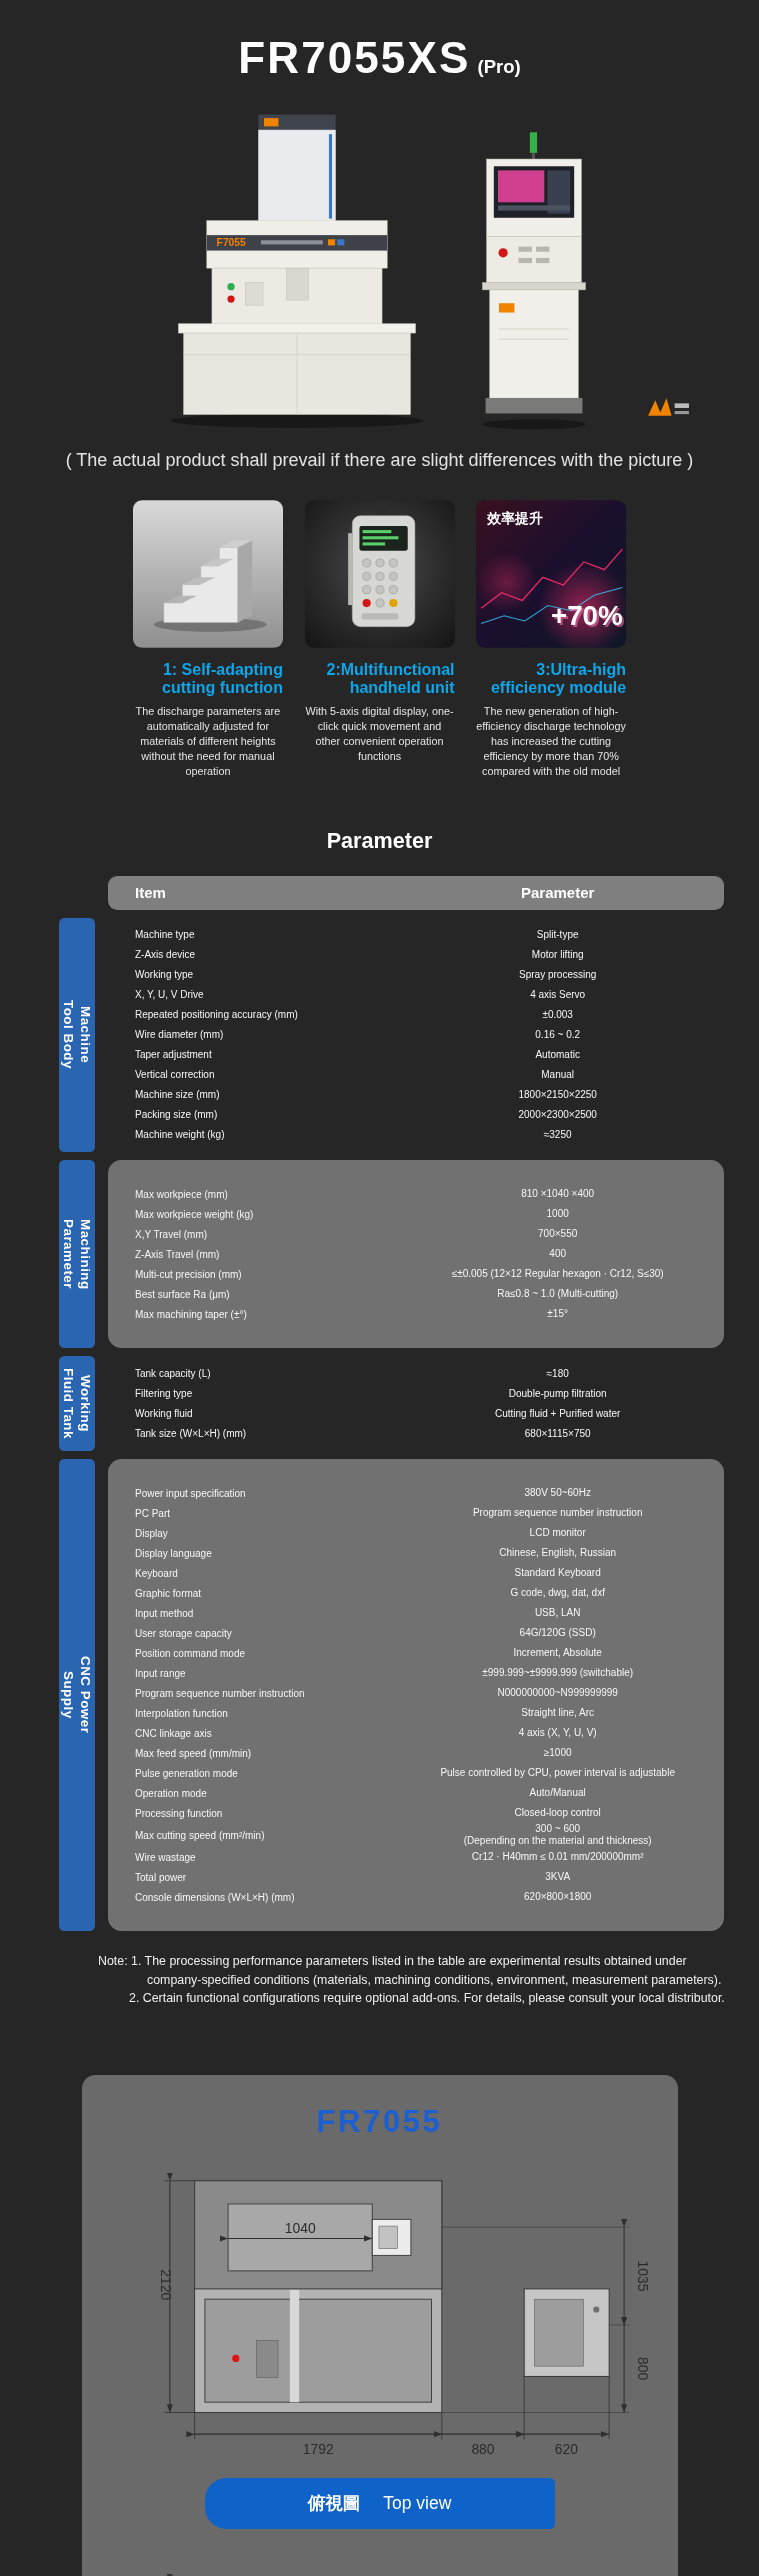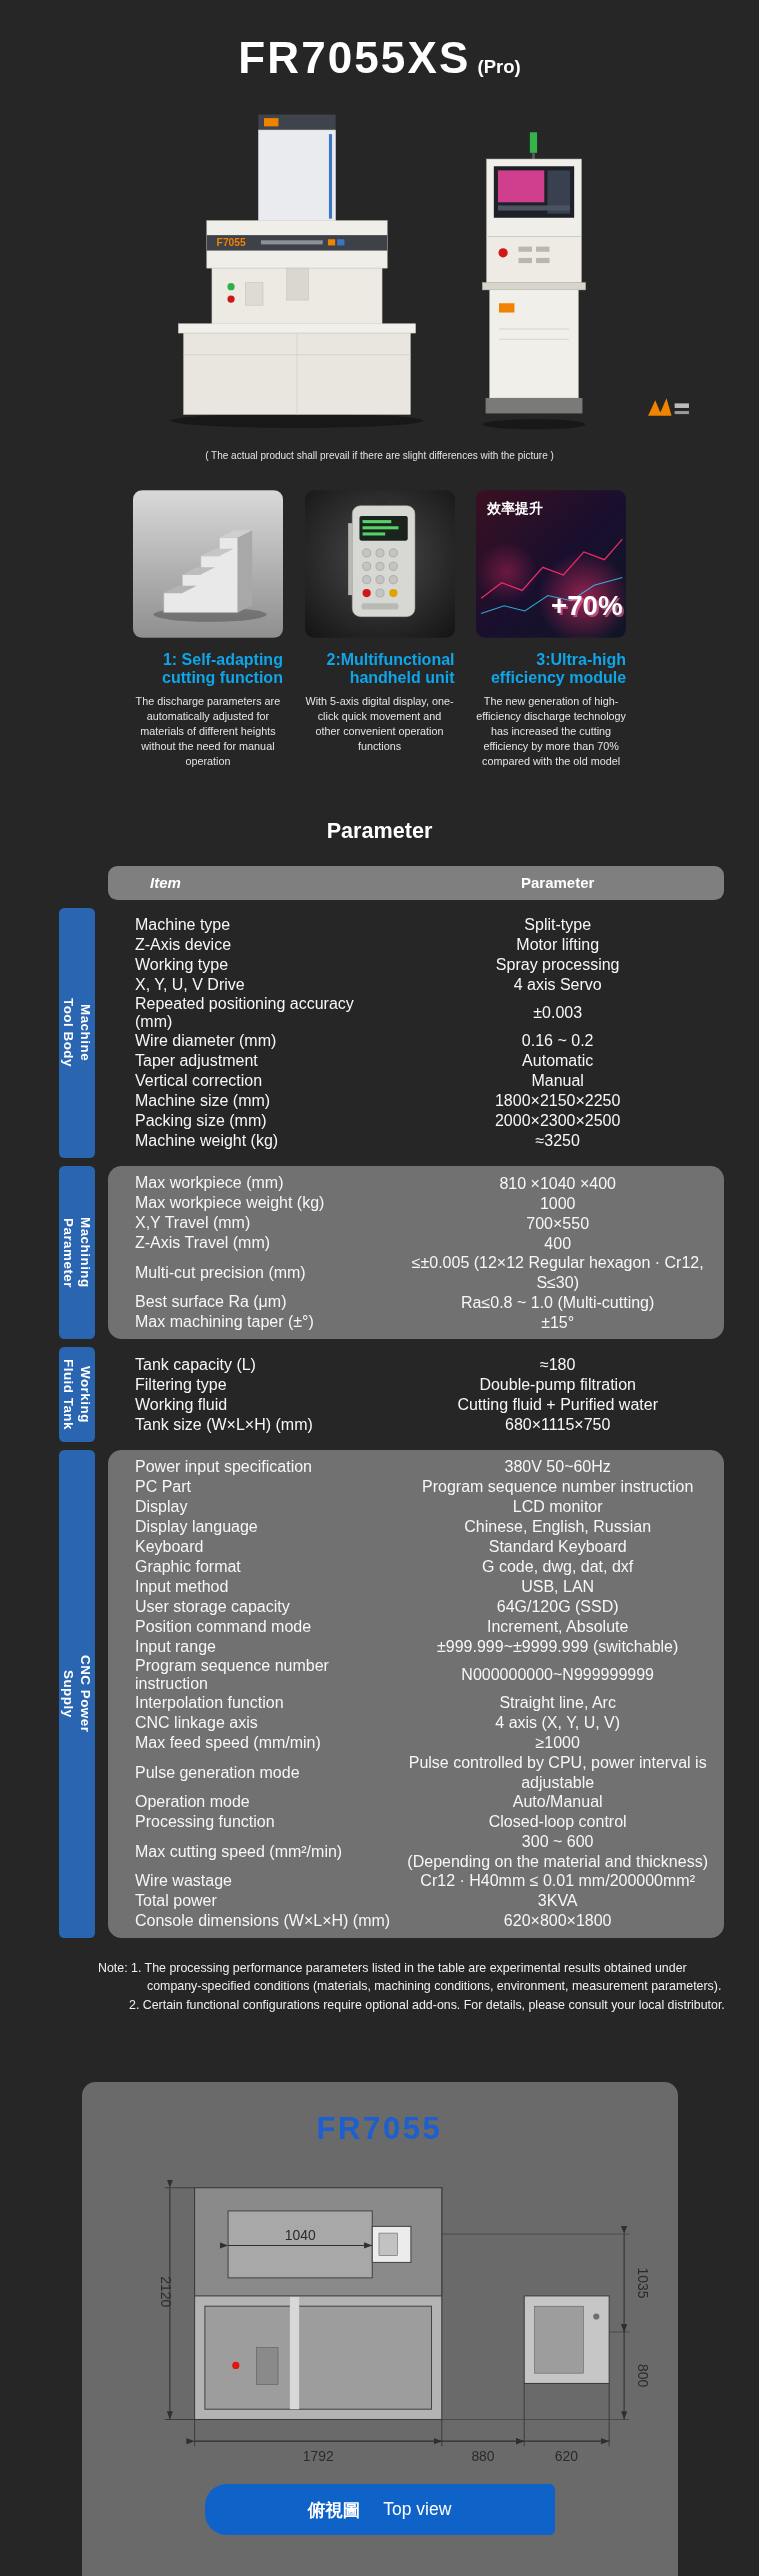--- a/index.html
+++ b/index.html
@@ -9,46 +9,46 @@
     font-family:"Liberation Sans","DejaVu Sans",sans-serif;
     overflow:hidden;box-sizing:border-box;padding-top:33px;
   }
   
   .title-wrap{text-align:center;margin-bottom:14.4px;}
   .title-main{font-size:44px;font-weight:bold;letter-spacing:2.1px;color:#ffffff;}
   .title-pro{font-size:18.5px;font-weight:bold;color:#ffffff;margin-left:7.2px;}
   
   .hero{position:relative;height:335px;display:flex;justify-content:center;align-items:flex-end;gap:41px;}
   .brand-logo{position:absolute;right:67px;bottom:9.3px;}
-  .caption{margin:17.5px 0 0;text-align:center;font-size:10px;color:#e3e3e3;}
+  .caption{margin:17.5px 0 0;text-align:center;font-size:18px;color:#e3e3e3;}
   
   .features{display:flex;justify-content:center;gap:21.6px;margin-top:29px;}
   .card{width:150px;}
   .card svg{display:block;border-radius:9.3px;}
   .card-title{margin-top:13.4px;font-size:16px;font-weight:bold;color:#0ea5e9;text-align:right;}
   .card-body{margin-top:7.2px;font-size:10.8px;line-height:1.38;color:#e4e4e4;text-align:center;}
   
   .param-heading{margin:49px 0 21.6px;text-align:center;font-size:21.6px;font-weight:bold;color:#ffffff;}
   .table-wrap{width:670px;margin:0 auto 0 59px;}
   .thead{
     margin-left:49px;width:616px;height:34px;background:#7f7f7f;border-radius:9.3px;
     display:flex;align-items:center;font-size:15px;font-weight:bold;color:#ffffff;box-sizing:border-box;
   }
-  .thead .col-item{flex:0 0 46%;padding-left:42px;box-sizing:border-box;font-style:italic;}
+  .thead .col-item{flex:0 0 46%;padding-left:27px;box-sizing:border-box;}
   .thead .col-val{flex:1;text-align:center;}
   .tsection{display:flex;align-items:stretch;margin-top:8.2px;}
   .side-bar{
     flex:0 0 36px;background:#2a65b2;border-radius:5.2px;margin-right:13px;
     display:flex;align-items:center;justify-content:center;
     writing-mode:vertical-rl;white-space:pre-line;text-align:center;
     font-size:13.4px;font-weight:bold;color:#ffffff;line-height:1.3;letter-spacing:0.5px;
   }
   .tbody{flex:0 0 616px;box-sizing:border-box;padding:7.2px 0;}
-  .tbody.gray{background:#717171;border-radius:13.4px;padding:7px 0;}
-  .t-row{display:flex;align-items:center;min-height:20px;font-size:16px;color:#f7f7f7;}
+  .tbody.gray{background:#717171;border-radius:13.4px;padding:24px 0;}
+  .t-row{display:flex;align-items:center;min-height:20px;font-size:10px;color:#f7f7f7;}
   .t-item{flex:0 0 46%;padding-left:27px;box-sizing:border-box;}
   .t-val{flex:1;text-align:center;white-space:pre-line;line-height:1.22;}
   
   .notes{margin:20.6px 0 0 98px;font-size:12.4px;line-height:1.5;color:#f0f0f0;}
   .note-line.indent-1{padding-left:49px;}
   .note-line.indent-2{padding-left:31px;}
   
   .drawings{
     width:596px;margin:67px auto 0;background:#6a6a6a;border-radius:13.4px;
     padding:29px 0 33px;box-sizing:border-box;

